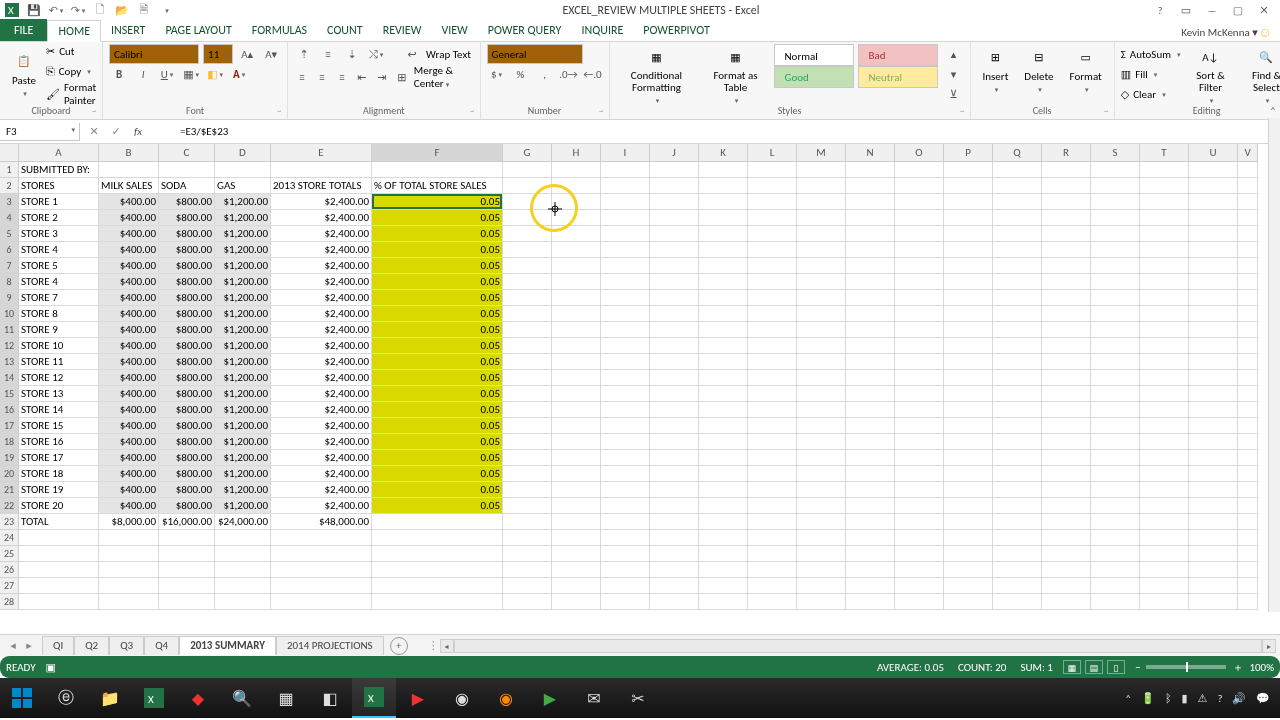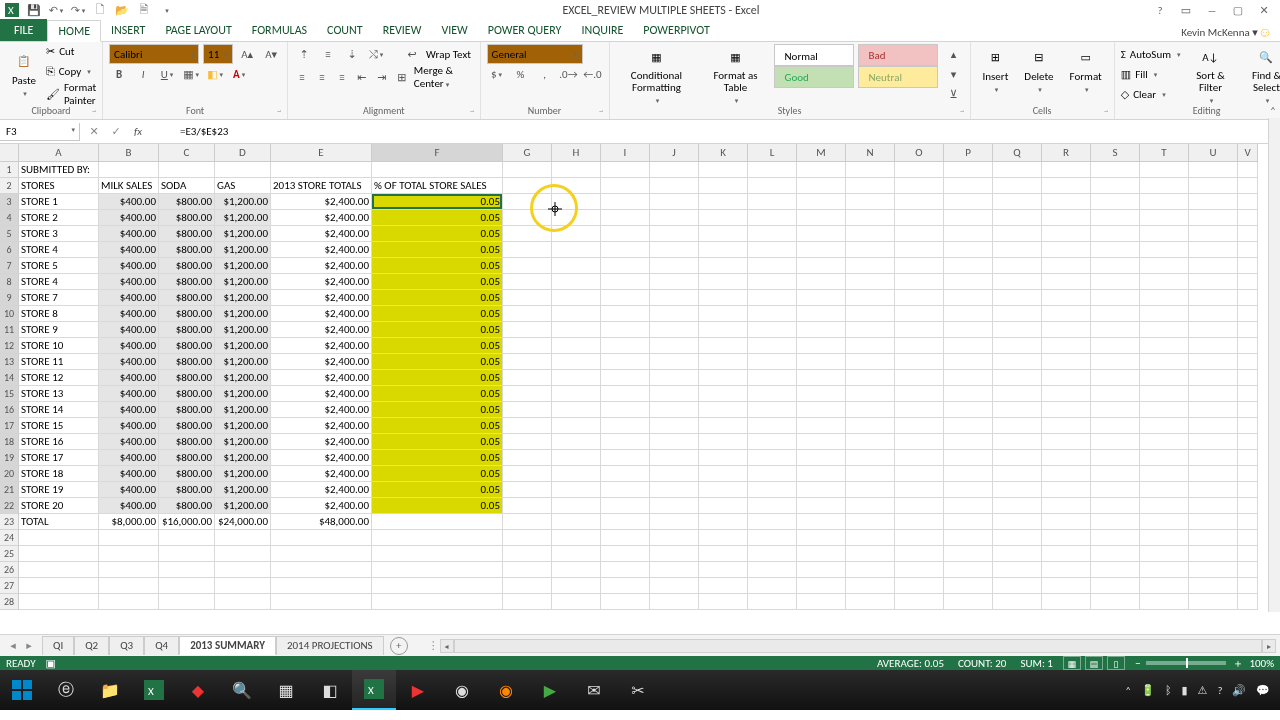--- a/index.html
+++ b/index.html
@@ -77,21 +77,21 @@
 .navsheet { display:flex; gap:2px; padding:0 6px; color:#888; }
 .navsheet span { width:14px; text-align:center; }
 .stab { padding:2px 10px; background:#efefef; border:1px solid #ccc; border-bottom:none; font-size:11px; color:#444; }
 .stab.active { background:#fff; font-weight:bold; border-bottom:1px solid #fff; }
 .addsheet { width:18px; height:18px; border:1px solid #999; border-radius:50%; display:flex; align-items:center; justify-content:center; color:#666; margin-left:6px; }
 .hscroll { flex:1; margin:0 4px 0 20px; display:flex; align-items:center; }
 .hscroll .track { flex:1; height:14px; background:#eaeaea; border:1px solid #cfcfcf; }
 .hscroll .btn { width:14px; height:14px; background:#eaeaea; border:1px solid #cfcfcf; display:flex; align-items:center; justify-content:center; font-size:8px; color:#666; }
 
 
-.status { height:14px; background:#217346; color:#fff; display:flex; align-items:center; font-size:11px; padding:0 6px; }
+.status { height:22px; background:#217346; color:#fff; display:flex; align-items:center; font-size:11px; padding:0 6px;border-radius:9px; }
 .status .left { }
 .status .spacer { flex:1; }
 .status .agg { display:flex; gap:14px; }
 .status .views { display:flex; gap:4px; margin:0 10px; }
 .status .views span { width:18px; height:14px; border:1px solid rgba(255,255,255,0.4); display:flex; align-items:center; justify-content:center; font-size:9px; }
 .zoom { display:flex; align-items:center; gap:6px; }
 .zoom .bar { width:80px; height:4px; background:rgba(255,255,255,0.4); position:relative; }
 .zoom .bar::after { content:""; position:absolute; left:50%; top:-3px; width:2px; height:10px; background:#fff; }
 
 

